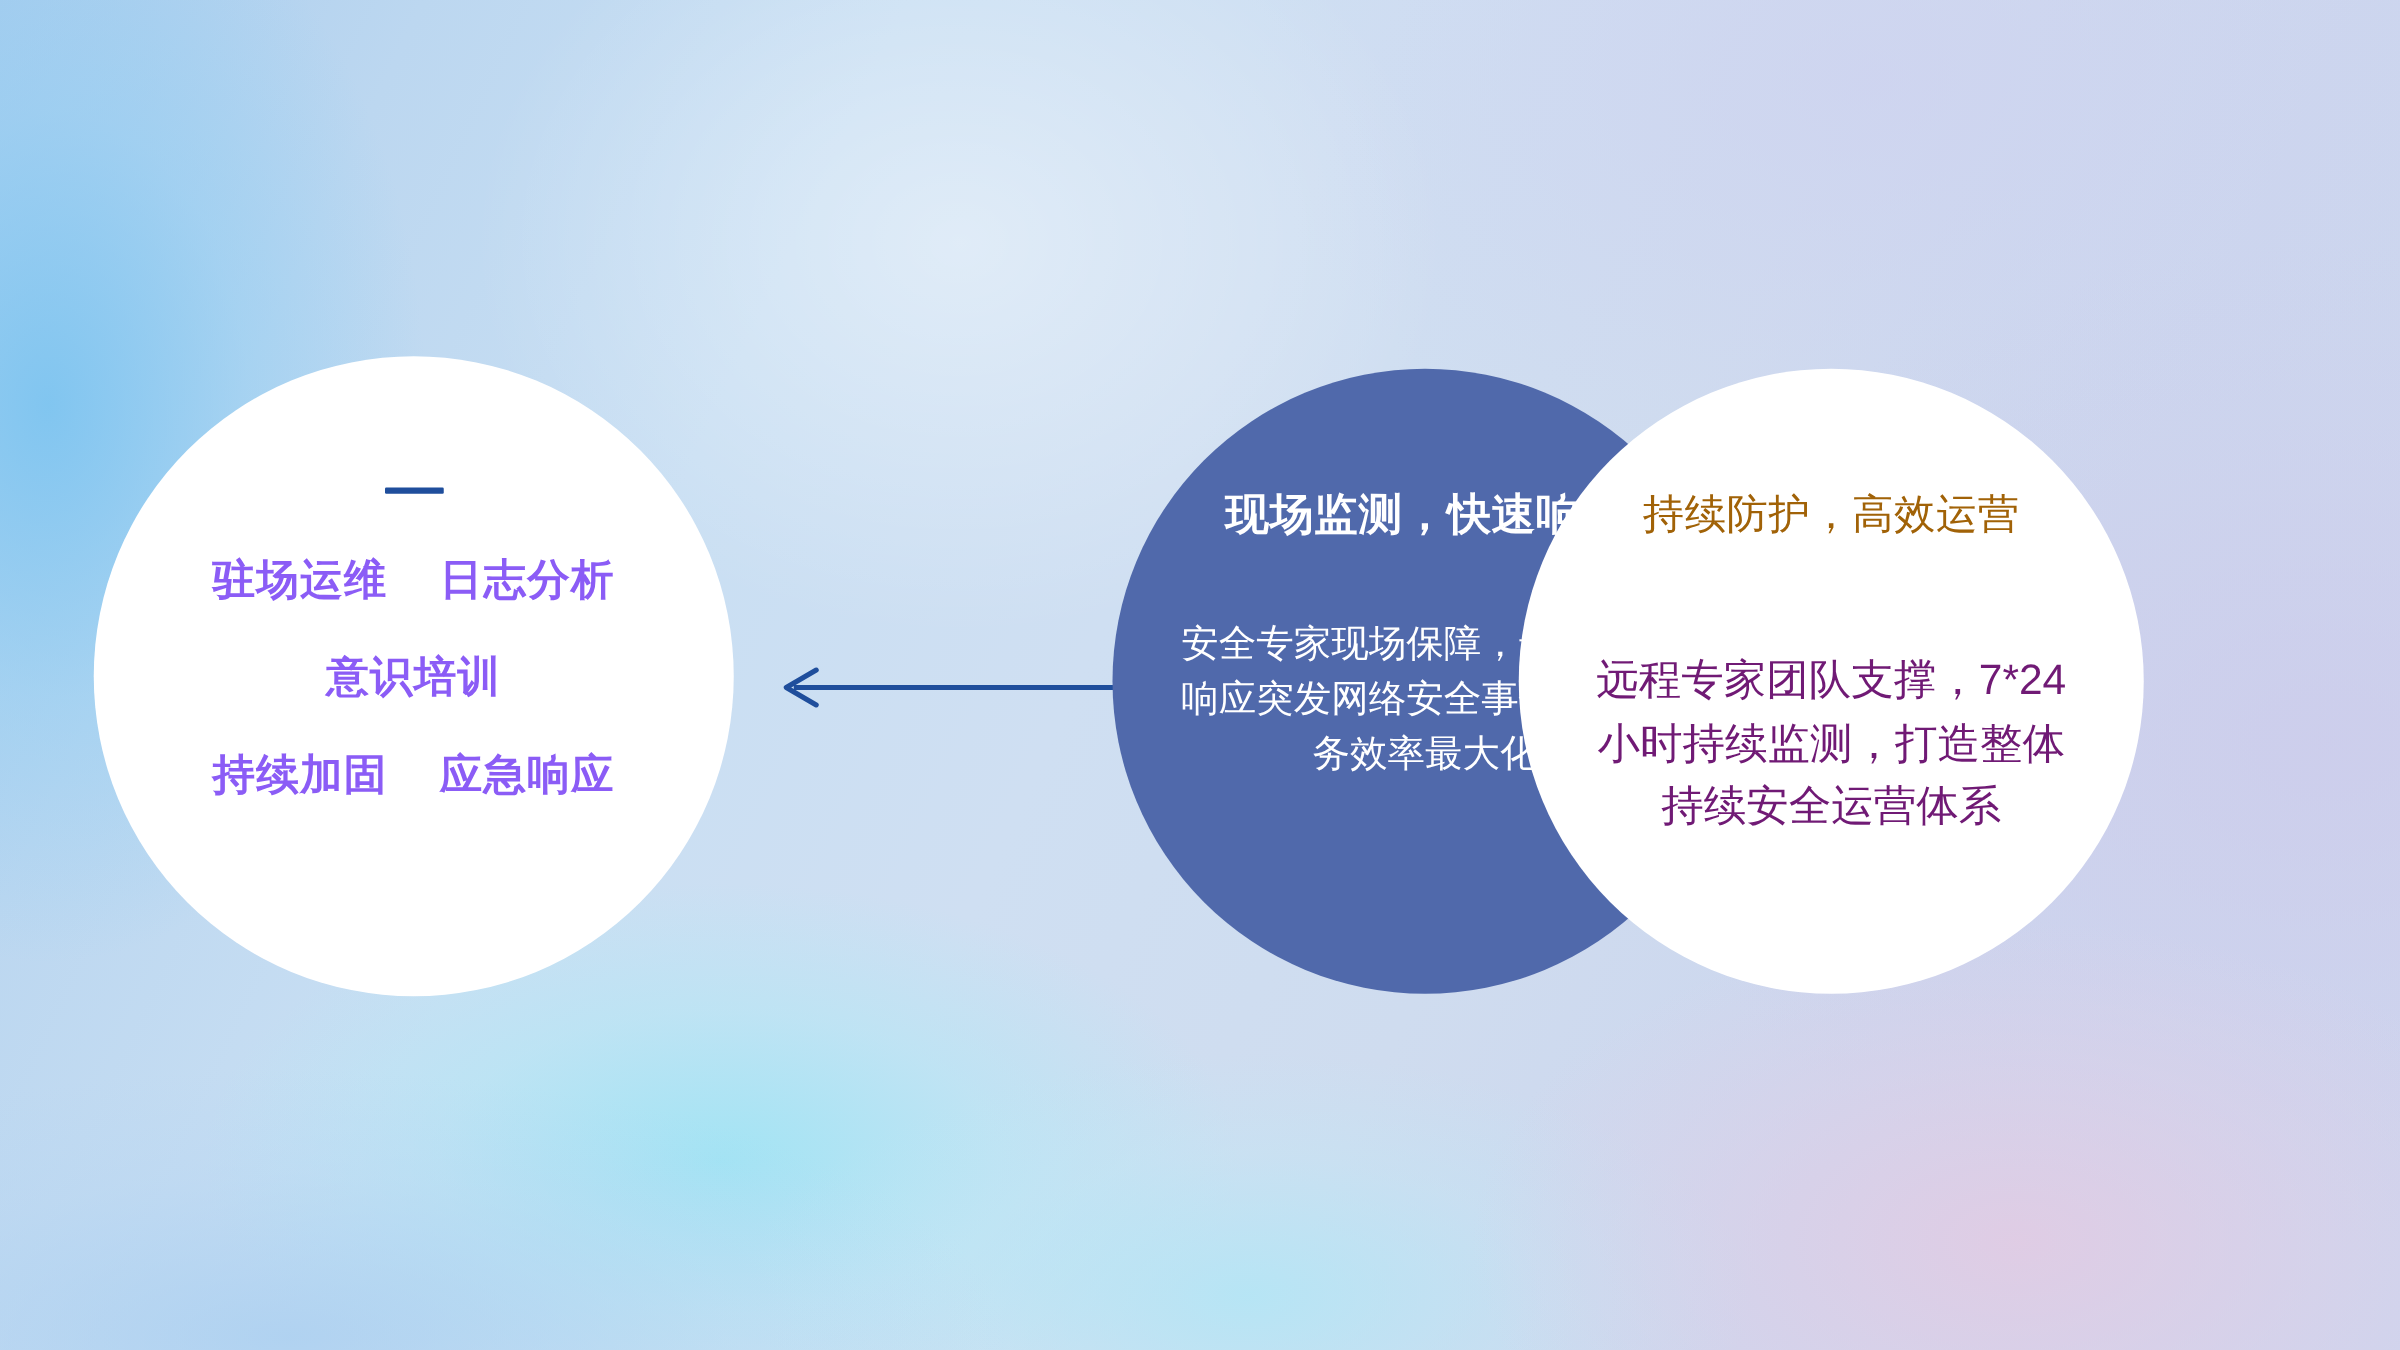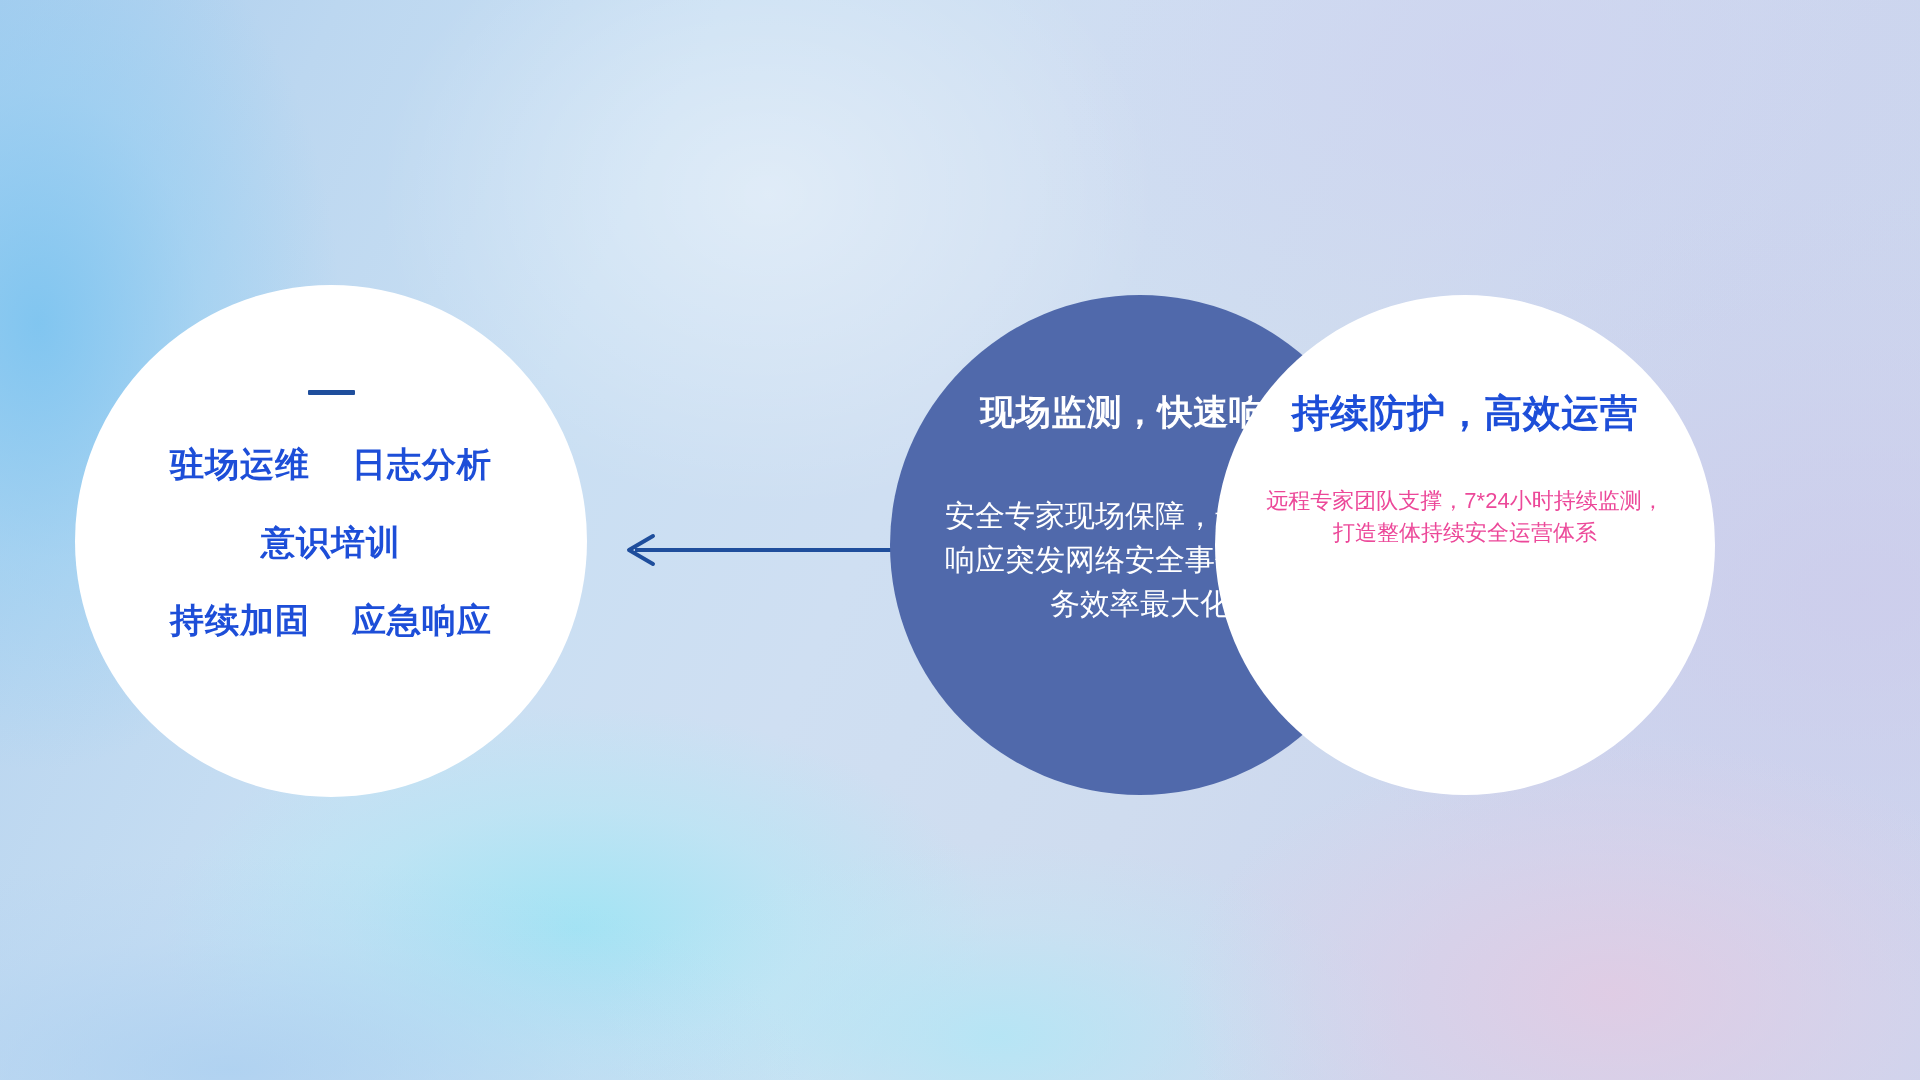--- a/index.html
+++ b/index.html
@@ -131,21 +131,21 @@
   .accent-dash {
     width: 47px;
     height: 5px;
     background: #1f4e9c;
     margin: 0 auto 52px auto;
     border-radius: 1px;
   }
   .kw-row {
     font-size: 34px;
     font-weight: bold;
-    color: #1d4ed8;
+    color: #8b5cf6;
     letter-spacing: 1px;
     line-height: 1.0;
     margin-bottom: 44px;
     white-space: pre;
   }
   .kw-row:last-child {
     margin-bottom: 0;
   }
 
   
@@ -171,31 +171,31 @@
     letter-spacing: 0px;
   }
 
   
   .right-inner {
     width: 400px;
     margin-top: 98px;
     text-align: center;
   }
   .right-title {
-    font-size: 38px;
-    font-weight: bold;
-    color: #1d4ed8;
+    font-size: 33px;
+    font-weight: normal;
+    color: #a16207;
     letter-spacing: 0.5px;
     line-height: 1.1;
     white-space: nowrap;
   }
   .right-body {
-    margin-top: 50px;
-    font-size: 22px;
-    color: #ec4899;
+    margin-top: 90px;
+    font-size: 34px;
+    color: #701a75;
     line-height: 1.48;
     text-align: center;
   }
 
   
   #arrow-connector {
     position: absolute;
     left: 615px;
     top: 520px;
     width: 280px;

